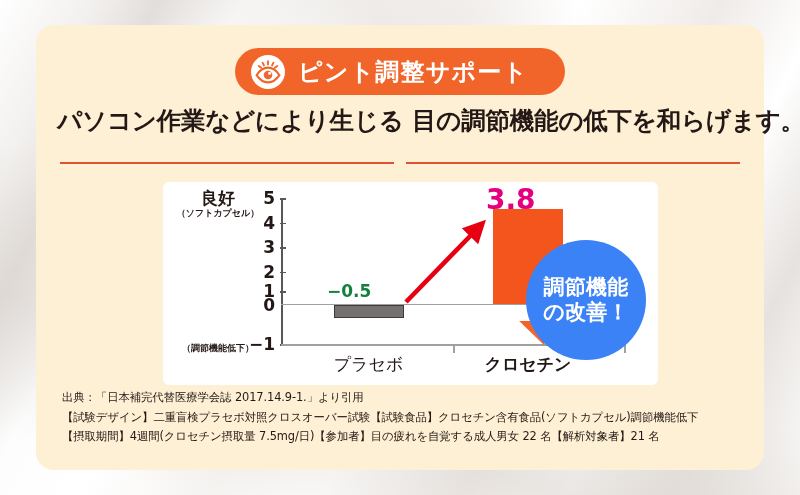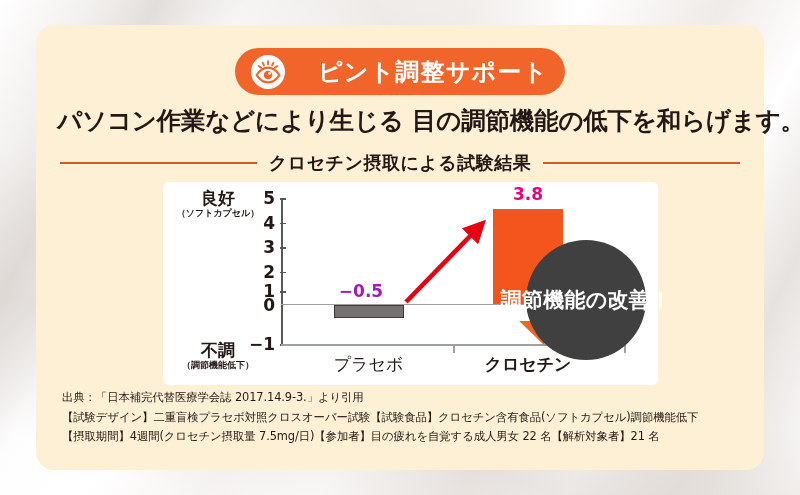--- a/index.html
+++ b/index.html
@@ -61,21 +61,20 @@
     left: 199px;
     top: 23px;
     width: 330px;
     height: 47px;
     background: #f2652a;
     border-radius: 24px;
     display: flex;
     align-items: center;
     padding-left: 16px;
     box-sizing: border-box;
-    gap: 20px;
   }
   #badge-eye-icon {
     width: 34px;
     height: 34px;
     flex: 0 0 34px;
     border-radius: 50%;
     background: #ffffff;
     display: flex;
     align-items: center;
     justify-content: center;
@@ -249,36 +248,34 @@
     left: 212px;
     top: 11.4px;
     width: 70px;
     height: 94.3px;
     background: #f4551c;
   }
 
   
   #val-placebo {
     position: absolute;
-    left: 38px;
+    left: 46px;
     top: 85px;
     width: 84px;
-    text-align: center;
     font-size: 17px;
     font-weight: bold;
-    color: #a21caf;
+    color: #15803d;
     line-height: 1;
   }
   #val-crocetin {
     position: absolute;
     left: 205px;
     top: -12px;
     width: 84px;
-    text-align: center;
-    font-size: 17px;
+    font-size: 28px;
     font-weight: bold;
     color: #e4007f;
     line-height: 1;
   }
 
   
   .cat-label {
     position: absolute;
     top: 158px;
     text-align: center;
@@ -308,23 +305,23 @@
     width: 128px;
     height: 128px;
   }
   #bubble-circle {
     position: absolute;
     left: 8px;
     top: 0;
     width: 120px;
     height: 120px;
     border-radius: 50%;
-    background: #404040;
+    background: #3b82f6;
     display: flex;
-    flex-direction: row;
+    flex-direction: column;
     align-items: center;
     justify-content: center;
   }
   .bubble-line {
     color: #ffffff;
     font-size: 21px;
     font-weight: bold;
     line-height: 1.18;
     letter-spacing: 0.3px;
     white-space: nowrap;
@@ -378,32 +375,30 @@
           <circle cx="15.6" cy="15.3" r="1.5" fill="#ffffff"></circle>
         </svg>
       </span>
       <span id="badge-label">ピント調整サポート</span>
     </div>
 
     <div id="headline">パソコン作業などにより生じる 目の調節機能の低下を和らげます。</div>
 
     <div id="subtitle-row">
       <span class="rule"></span>
-      <span id="subtitle-text">クロセチン摂取による試験結果</span>
       <span class="rule"></span>
     </div>
 
     <div id="chart-panel">
 
       <div id="label-good" class="axis-side-label">
         <div class="asl-main">良好</div>
         <div class="asl-sub">（ソフトカプセル）</div>
       </div>
       <div id="label-bad" class="axis-side-label">
-        <div class="asl-main">不調</div>
         <div class="asl-sub">（調節機能低下）</div>
       </div>
 
       <div id="plot">
 
         <div id="y-axis"></div>
         <div id="y-numbers">
           <span class="y-num" style="top:0px;">5</span>
           <span class="y-num" style="top:24.5px;">4</span>
           <span class="y-num" style="top:49.0px;">3</span>
@@ -448,19 +443,19 @@
         <div id="bubble-tail"></div>
         <div id="bubble-circle">
           <span class="bubble-line">調節機能</span>
           <span class="bubble-line">の改善！</span>
         </div>
       </div>
 
     </div>
 
     <div id="footnotes">
-      <div class="footnote">出典：「日本補完代替医療学会誌 2017.14.9-3.」より引用</div>
+      <div class="footnote">出典：「日本補完代替医療学会誌 2017.14.9-1.」より引用</div>
       <div class="footnote">【試験デザイン】二重盲検プラセボ対照クロスオーバー試験【試験食品】クロセチン含有食品(ソフトカプセル)調節機能低下</div>
       <div class="footnote">【摂取期間】4週間(クロセチン摂取量 7.5mg/日)【参加者】目の疲れを自覚する成人男女 22 名【解析対象者】21 名</div>
     </div>
 
   </div>
 </div>
 
 </body></html>

